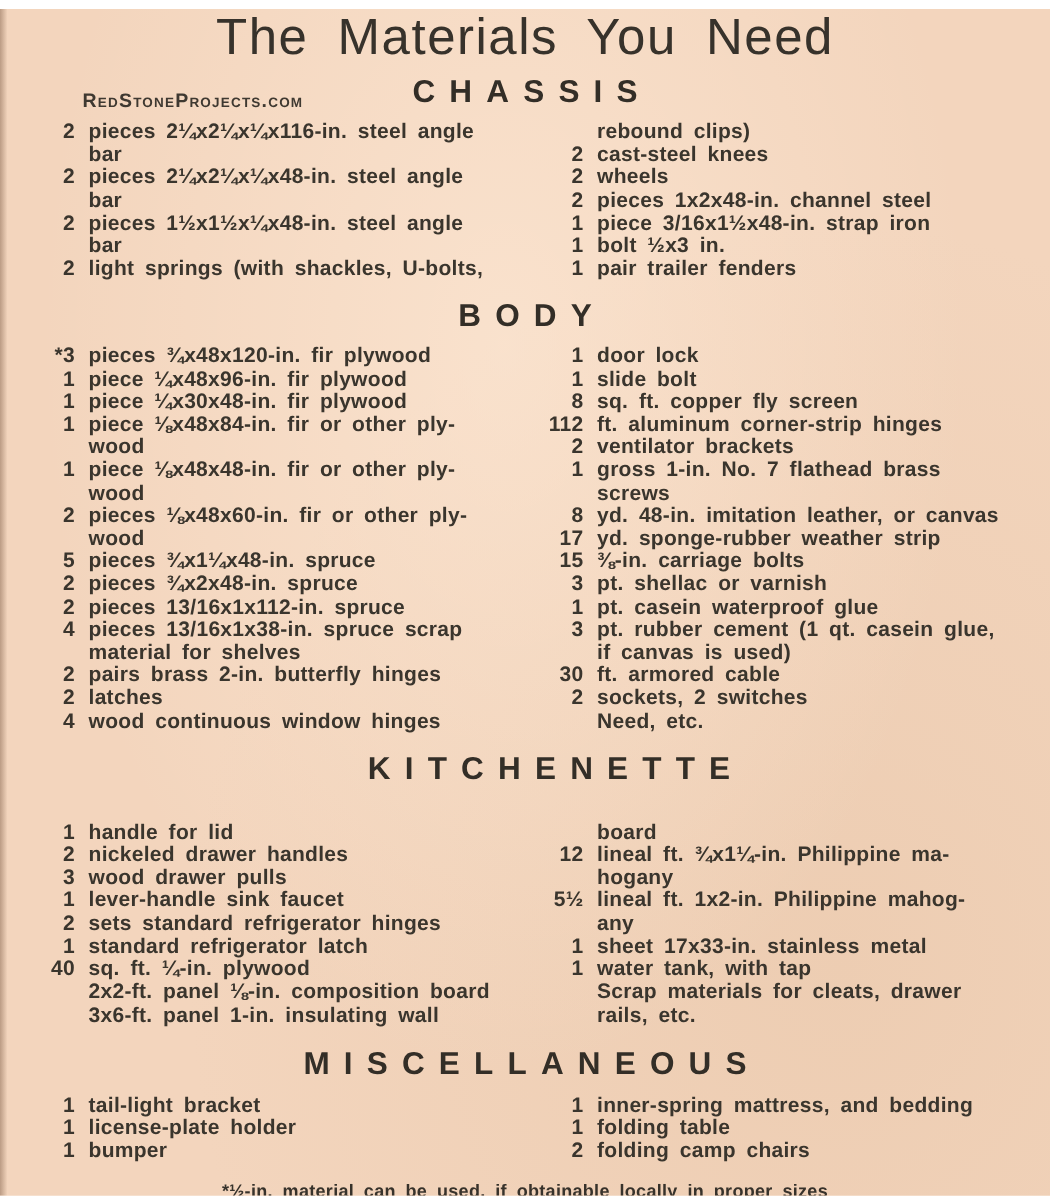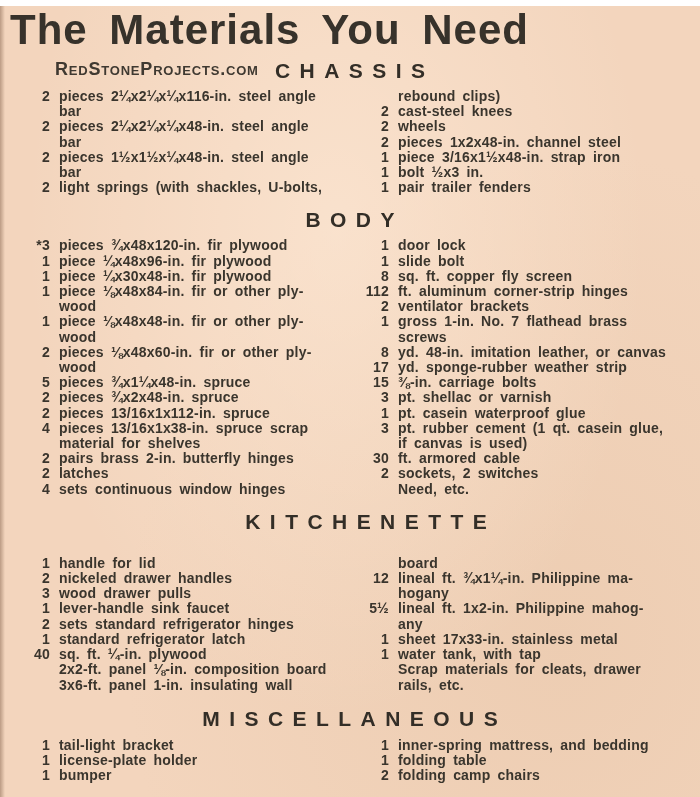--- a/index.html
+++ b/index.html
@@ -19,27 +19,27 @@
     content:"";position:absolute;left:0;top:0;bottom:0;width:5px;
     background:linear-gradient(90deg, rgba(96,62,40,.38), rgba(96,62,40,0));
     pointer-events:none;
   }
   .page::after{
     content:"";position:absolute;left:0;right:0;bottom:0;height:4px;
     background:linear-gradient(0deg, rgba(96,62,40,.22), rgba(96,62,40,0));
     pointer-events:none;
   }
   h1.title{
-    margin:6px 10px 0;
-    font-size:42px;font-weight:700;letter-spacing:1px;word-spacing:9px;
+    margin:6px 10px 0;text-align:center;
+    font-size:34px;font-weight:400;letter-spacing:1px;word-spacing:9px;
     color:#37322b;
   }
   .watermark{
     position:absolute;top:53px;left:55px;
-    font-size:18px;font-weight:700;letter-spacing:.8px;
+    font-size:13px;font-weight:700;letter-spacing:.8px;
     font-variant:small-caps;color:#3f3931;
   }
   h2{
     margin:0;text-align:center;font-weight:700;color:#332e27;
     font-size:21px;letter-spacing:.45em;text-indent:.45em;
   }
   section.chassis h2{margin:5px 0 6px;}
   section.body h2{margin:13px 0 6px;}
   section.kitchenette h2{margin:13px 0 22px;padding-left:32px;}
   section.miscellaneous h2{margin:14px 0 7px;}
@@ -171,21 +171,21 @@
             <div class="item">
               <span class="qty">2</span>
               <span class="txt">pairs brass 2-in. butterfly hinges</span>
             </div>
             <div class="item">
               <span class="qty">2</span>
               <span class="txt">latches</span>
             </div>
             <div class="item">
               <span class="qty">4</span>
-              <span class="txt">sets continuous window hinges</span>
+              <span class="txt">wood continuous window hinges</span>
             </div>
           </div>
           <div class="col right">
             <div class="item">
               <span class="qty">1</span>
               <span class="txt">door lock</span>
             </div>
             <div class="item">
               <span class="qty">1</span>
               <span class="txt">slide bolt</span>

